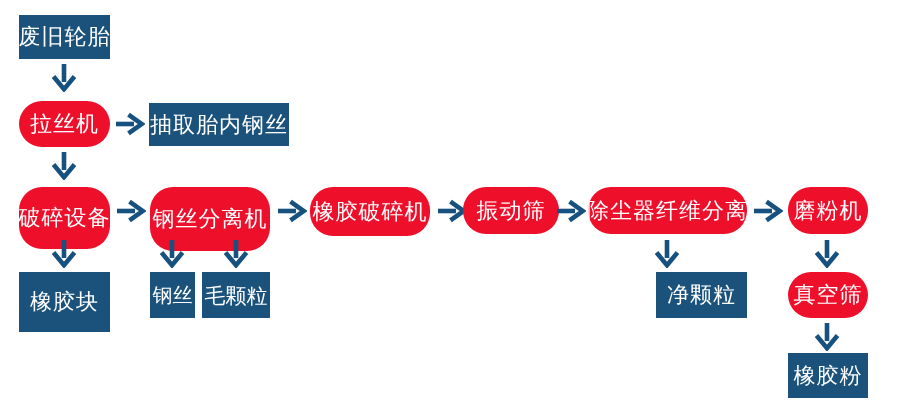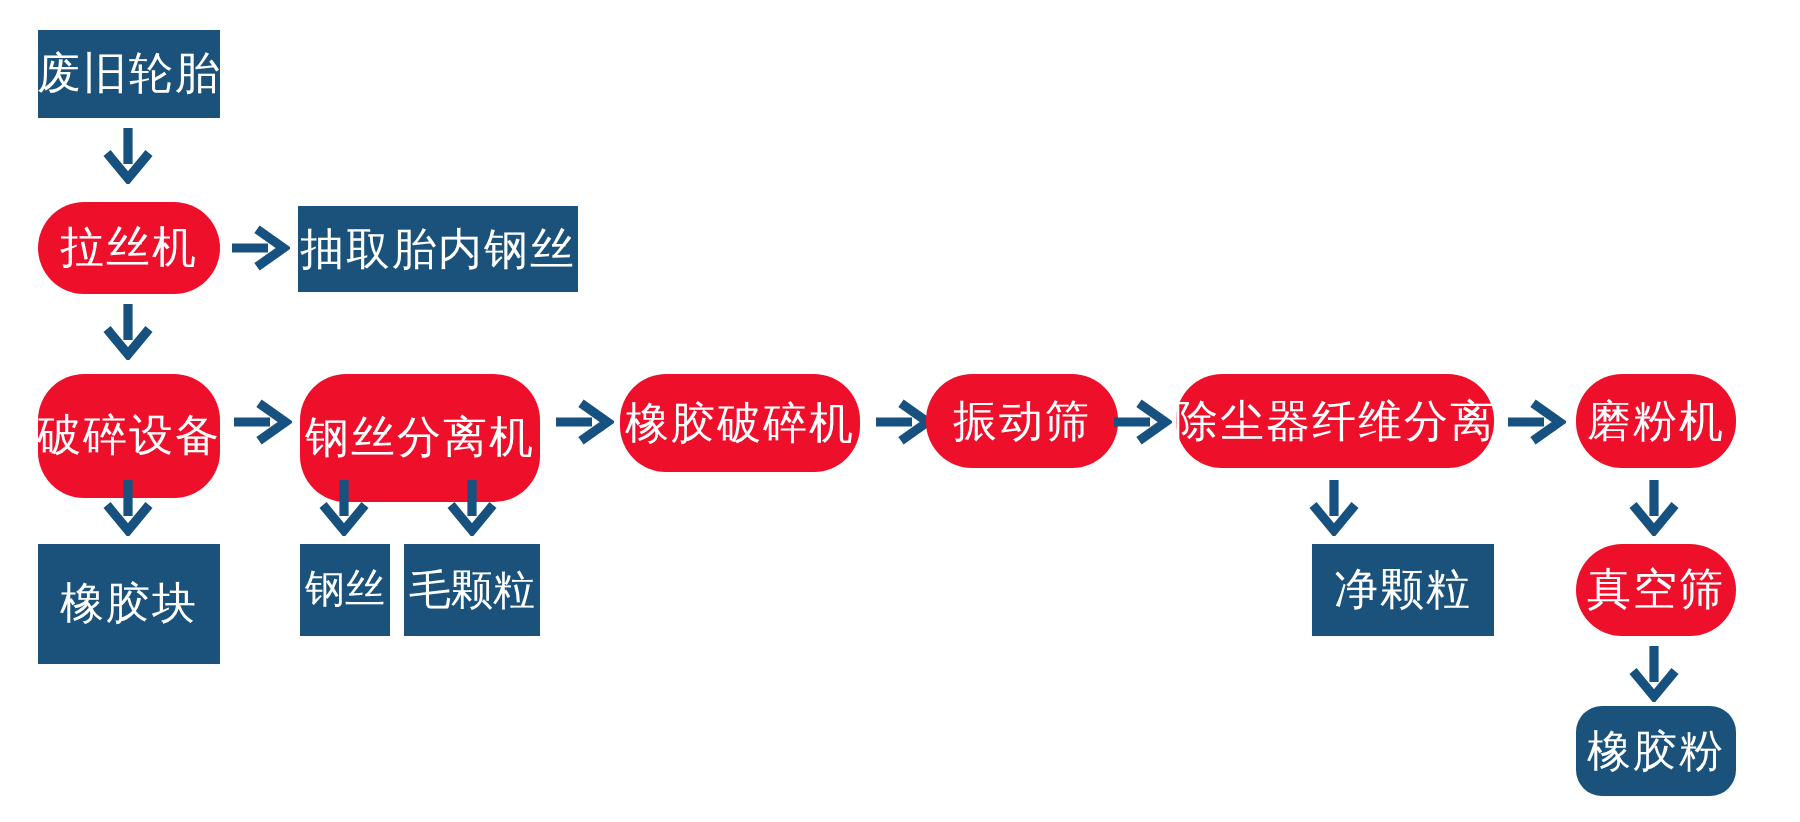--- a/index.html
+++ b/index.html
@@ -164,15 +164,15 @@
 
   <div class="node red" style="left:788px; top:272px; width:80px; height:46px;">真空筛</div>
 
   <div class="arrow" style="left:814px; top:322px;">
     <svg width="26" height="29" viewBox="0 0 26 29" stroke="currentColor" fill="none">
       <path d="M13 1 V19" stroke-width="4.6"></path>
       <path d="M2.5 13.5 L13 26.2 L23.5 13.5" stroke-width="4.6"></path>
     </svg>
   </div>
 
-  <div class="node blue" style="left:788px; top:353px; width:80px; height:45px;border-radius:13px;">橡胶粉</div>
+  <div class="node blue" style="left:788px; top:353px; width:80px; height:45px;">橡胶粉</div>
 
 </div>
 
 </body></html>

